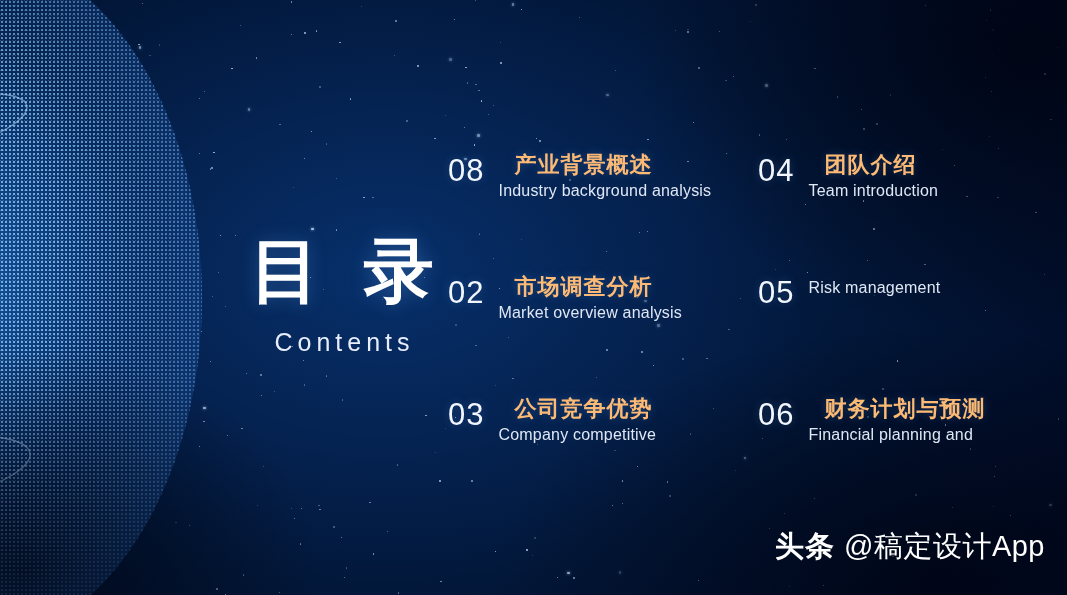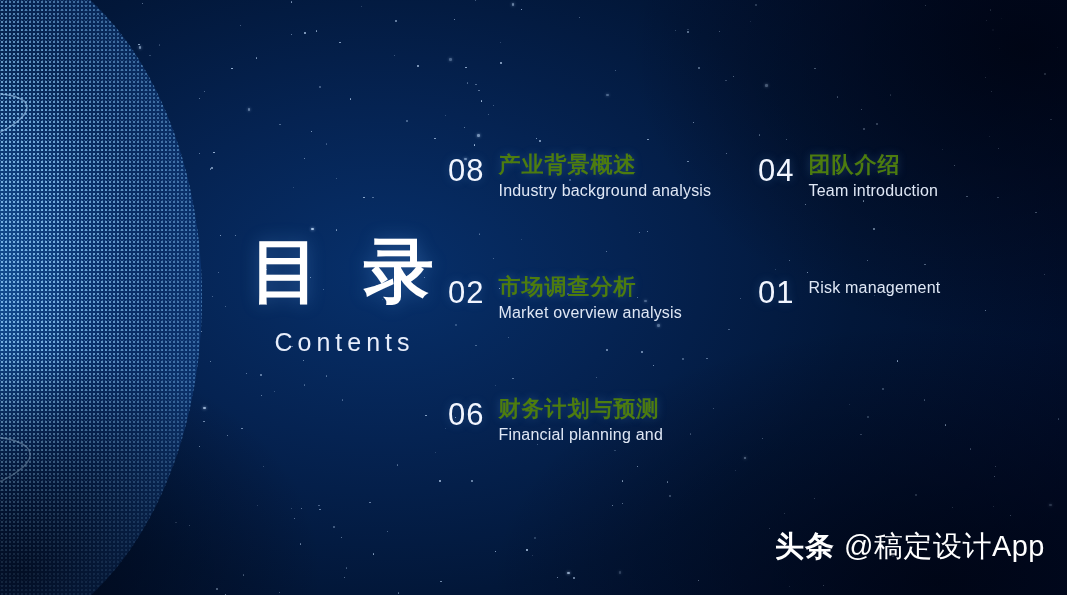--- a/index.html
+++ b/index.html
@@ -176,26 +176,27 @@
     letter-spacing: 1px;
     padding-top: 3px;
     flex: 0 0 auto;
     text-shadow: 0 0 10px rgba(120,180,255,0.25);
   }
   .toc-text {
     display: flex;
     flex-direction: column;
   }
   .toc-cn {
-    color: #4d7c0f;
+    color: #fdba74;
     font-size: 22px;
     font-weight: bold;
     line-height: 1.15;
     letter-spacing: 1px;
     text-shadow: 0 0 10px rgba(110,175,255,0.25);
+    margin-left: 16px;
   }
   .toc-en {
     margin-top: 4px;
     color: #dfe7f5;
     font-size: 16px;
     font-weight: 300;
     line-height: 1.2;
     letter-spacing: 0.2px;
   }
 
@@ -544,26 +545,33 @@
 
     <div class="toc-item">
       <div class="toc-num">02</div>
       <div class="toc-text">
         <div class="toc-cn">市场调查分析</div>
         <div class="toc-en">Market overview analysis</div>
       </div>
     </div>
 
     <div class="toc-item">
-      <div class="toc-num">01</div>
+      <div class="toc-num">05</div>
       <div class="toc-text">
         <div class="toc-en">Risk management</div>
       </div>
     </div>
 
+    <div class="toc-item">
+      <div class="toc-num">03</div>
+      <div class="toc-text">
+        <div class="toc-cn">公司竞争优势</div>
+        <div class="toc-en">Company competitive</div>
+      </div>
+    </div>
 
     <div class="toc-item">
       <div class="toc-num">06</div>
       <div class="toc-text">
         <div class="toc-cn">财务计划与预测</div>
         <div class="toc-en">Financial planning and</div>
       </div>
     </div>
 
   </div>

